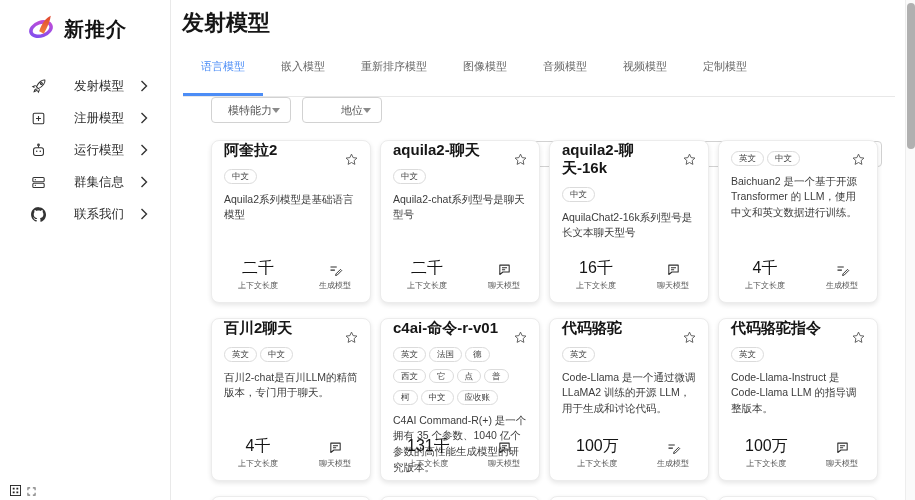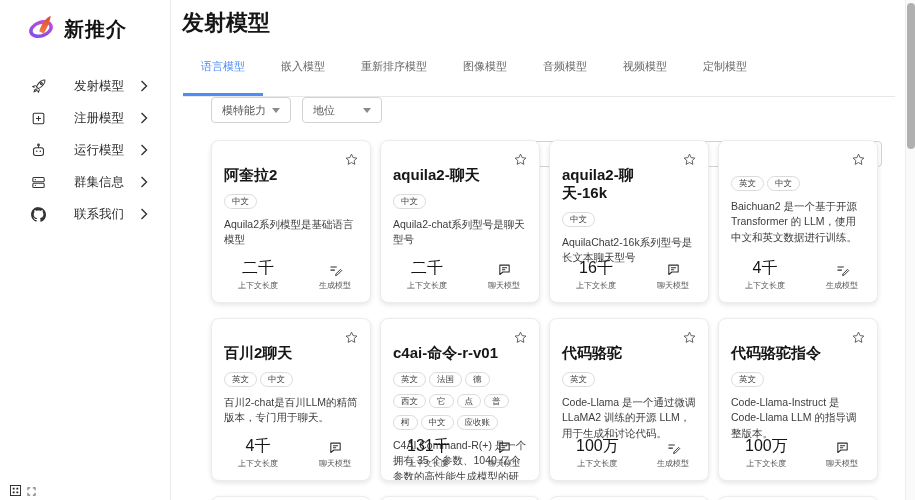--- a/index.html
+++ b/index.html
@@ -22,37 +22,37 @@
   .corner svg { display:block; }
 
   
   .page-title { position:absolute; left:182px; top:8px; font-size:22px; font-weight:bold; color:#161616; }
   .tabs { position:absolute; left:183px; top:50px; width:712px; display:flex; border-bottom:1px solid #e8e8e8; }
   .tab { padding:9px 18px 22px; font-size:11px; color:#666; cursor:pointer; white-space:nowrap; }
   .tab.active { color:#4c8df6; border-bottom:3px solid #4c8df6; padding-bottom:7px; }
 
   
   .select { position:absolute; top:97px; height:26px; border:1px solid #d2d2d2; border-radius:4px; background:#fff;
-            display:flex; align-items:center; justify-content:space-between; padding:0 10px; font-size:11px; color:#555; cursor:pointer; }
+            display:flex; align-items:center; justify-content:flex-end; padding:0 10px; font-size:11px; color:#555; cursor:pointer; }
   .select-ability { left:211px; width:80px; }
-  .select-status  { left:302px; width:80px;gap:28px; }
+  .select-status  { left:302px; width:80px; }
   .caret { width:0; height:0; border-left:4px solid transparent; border-right:4px solid transparent; border-top:5px solid #8a8a8a; }
   .search { position:absolute; left:392px; top:97px; width:490px; height:26px; border:1px solid #d2d2d2; border-radius:4px;
             background:#fff; display:flex; align-items:center; padding:0 12px;margin-top:44px; }
   .search input { flex:1; border:none; outline:none; font-size:11px; color:#333; font-family:"Liberation Sans", sans-serif; background:transparent; }
   .search input::placeholder { color:#9b9b9b; }
   .search .hint { font-size:11px; color:#8c8c8c; white-space:nowrap; }
 
   
   .grid { position:absolute; left:211px; top:140px; width:667px; display:grid;
           grid-template-columns:repeat(4,160px); grid-auto-rows:163px; column-gap:9px; row-gap:15px; }
   .grid2 { position:absolute; left:211px; top:496px; width:667px; display:grid;
            grid-template-columns:repeat(4,160px); column-gap:9px; }
   .card { position:relative; background:#fff; border:1px solid #ececec; border-radius:8px;
-          box-shadow:0 2px 5px rgba(0,0,0,0.10); padding:25px 12px 10px; overflow:hidden; cursor:pointer; }
+          box-shadow:0 2px 5px rgba(0,0,0,0.10); padding:0 12px 10px; overflow:hidden; cursor:pointer; }
   .card-partial { height:40px; }
   .card-title { font-size:15px; font-weight:bold; color:#161616; padding-right:20px; line-height:1.2; }
   .star { position:absolute; top:11px; right:11px; width:15px; height:15px; }
   .star svg { width:15px; height:15px; }
   .card-tags { margin-top:7px; line-height:1; }
   .tag { display:inline-block; border:1px solid #dbdbdb; border-radius:9px; padding:2px 7px; font-size:8.5px;
          color:#444; margin:0 3px 4px 0; background:#fff; }
   .card-desc { margin-top:4px; font-size:10.5px; color:#3c3c3c; line-height:1.5; }
   .card-foot { position:absolute; left:12px; right:12px; bottom:11px; display:flex; justify-content:space-between; align-items:flex-end; }
   .metric { text-align:center; }

